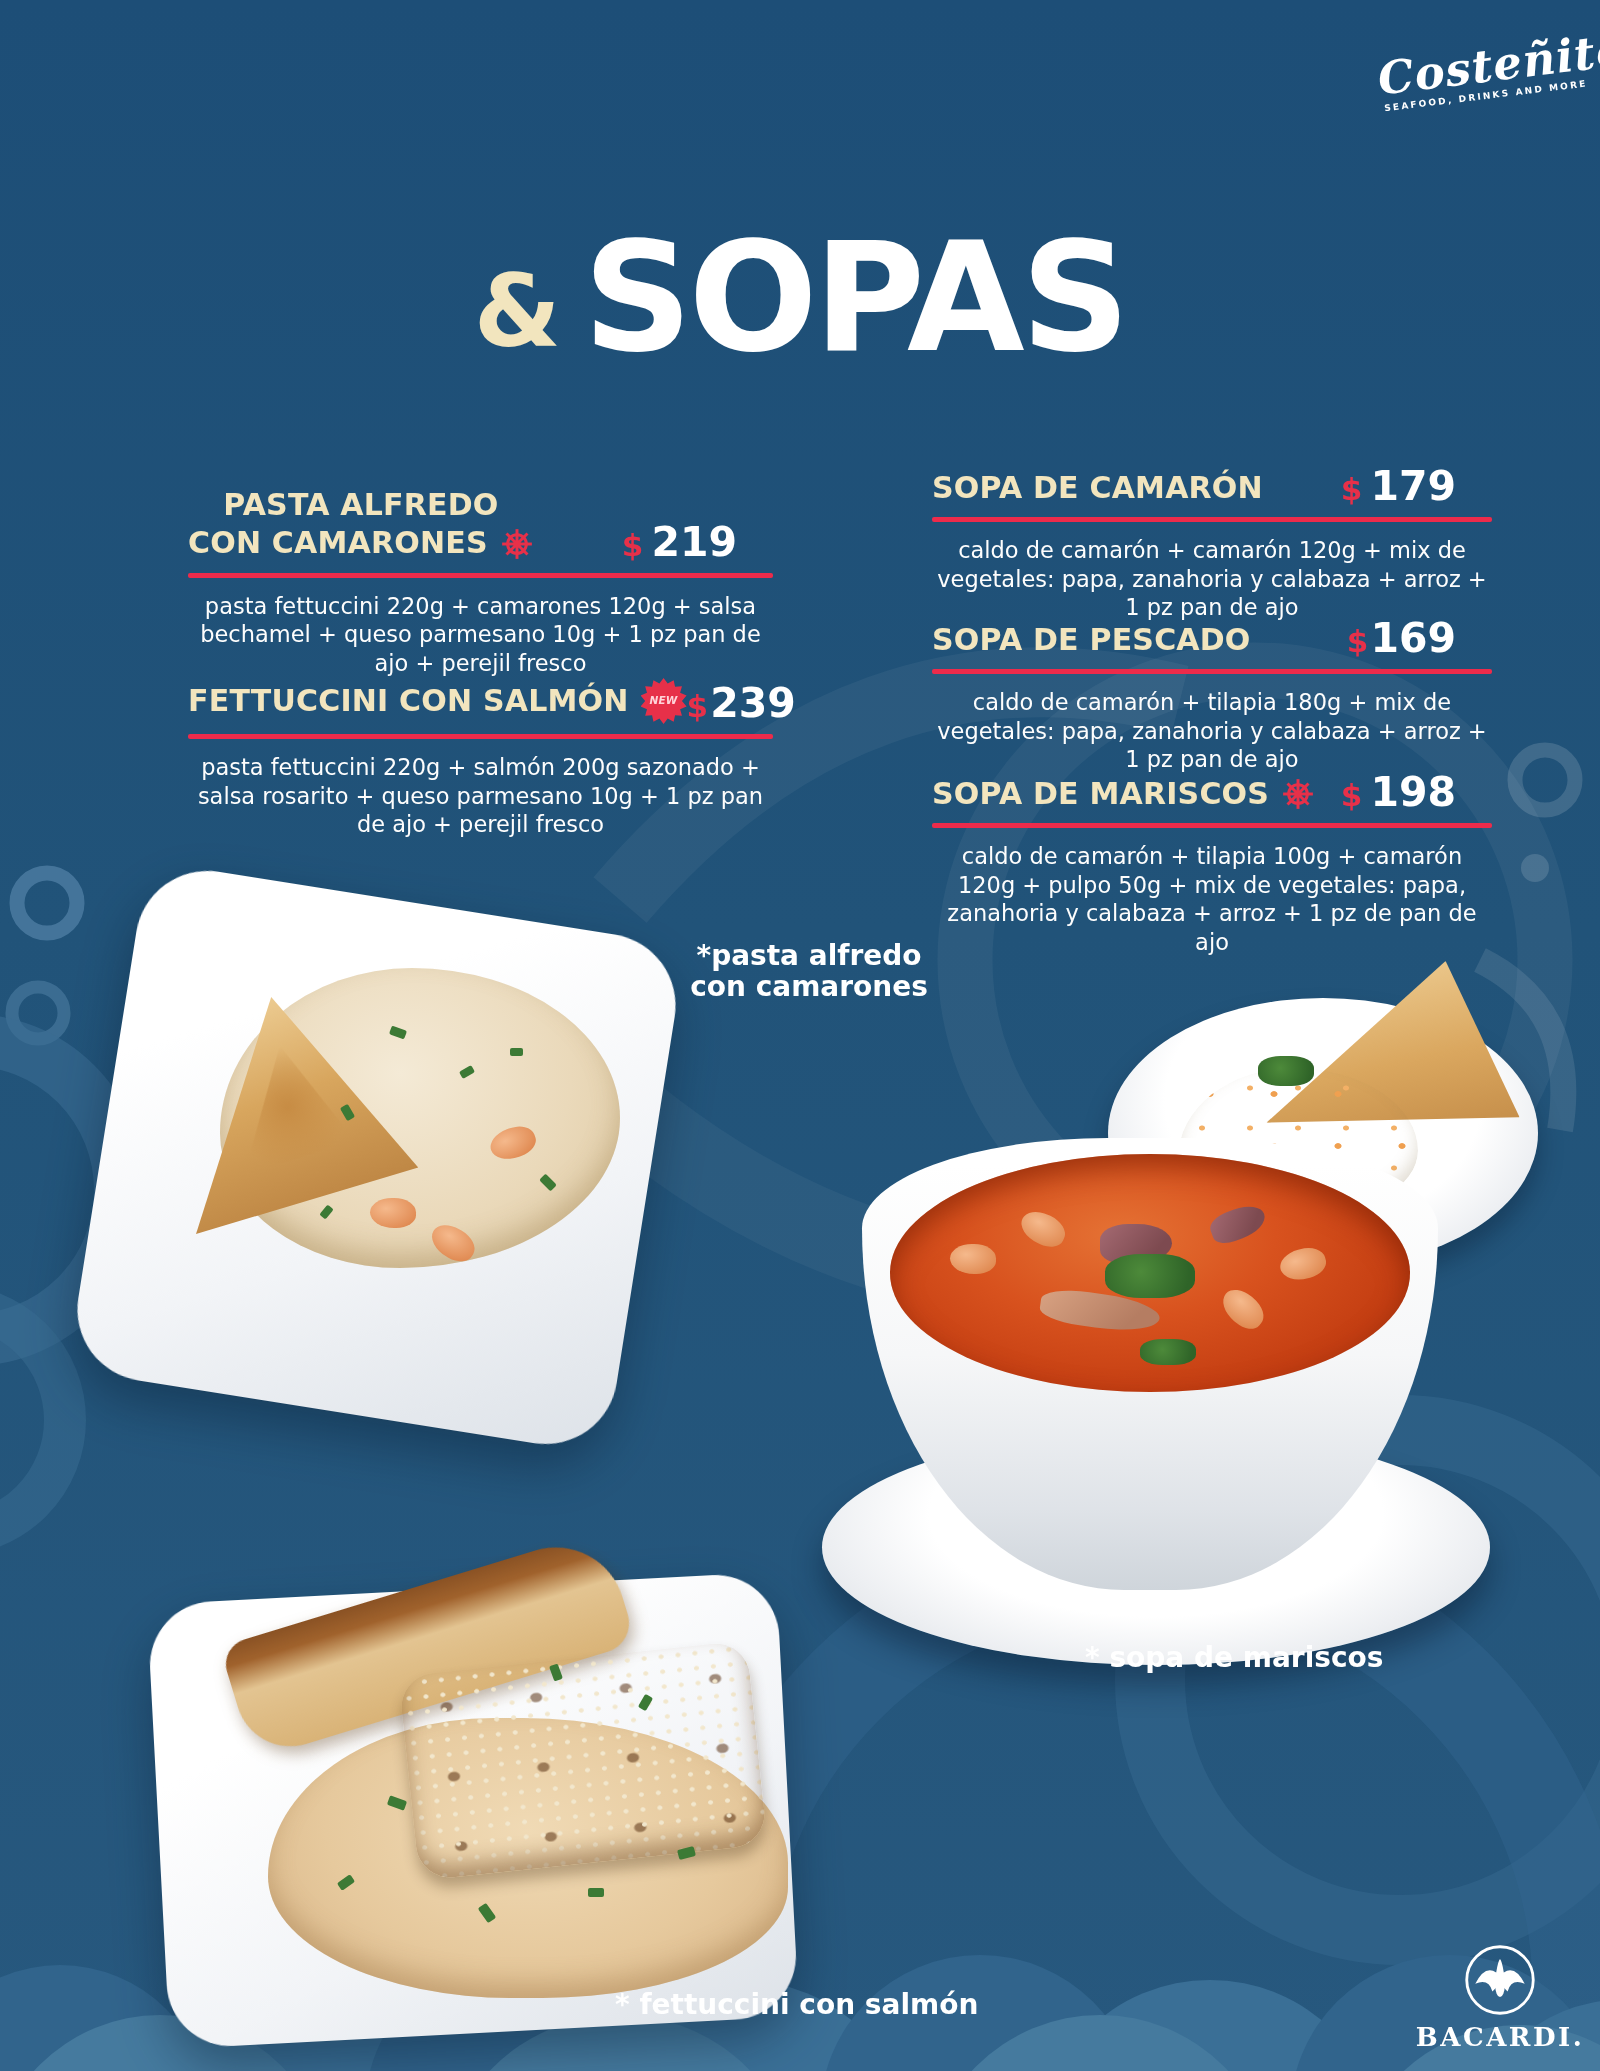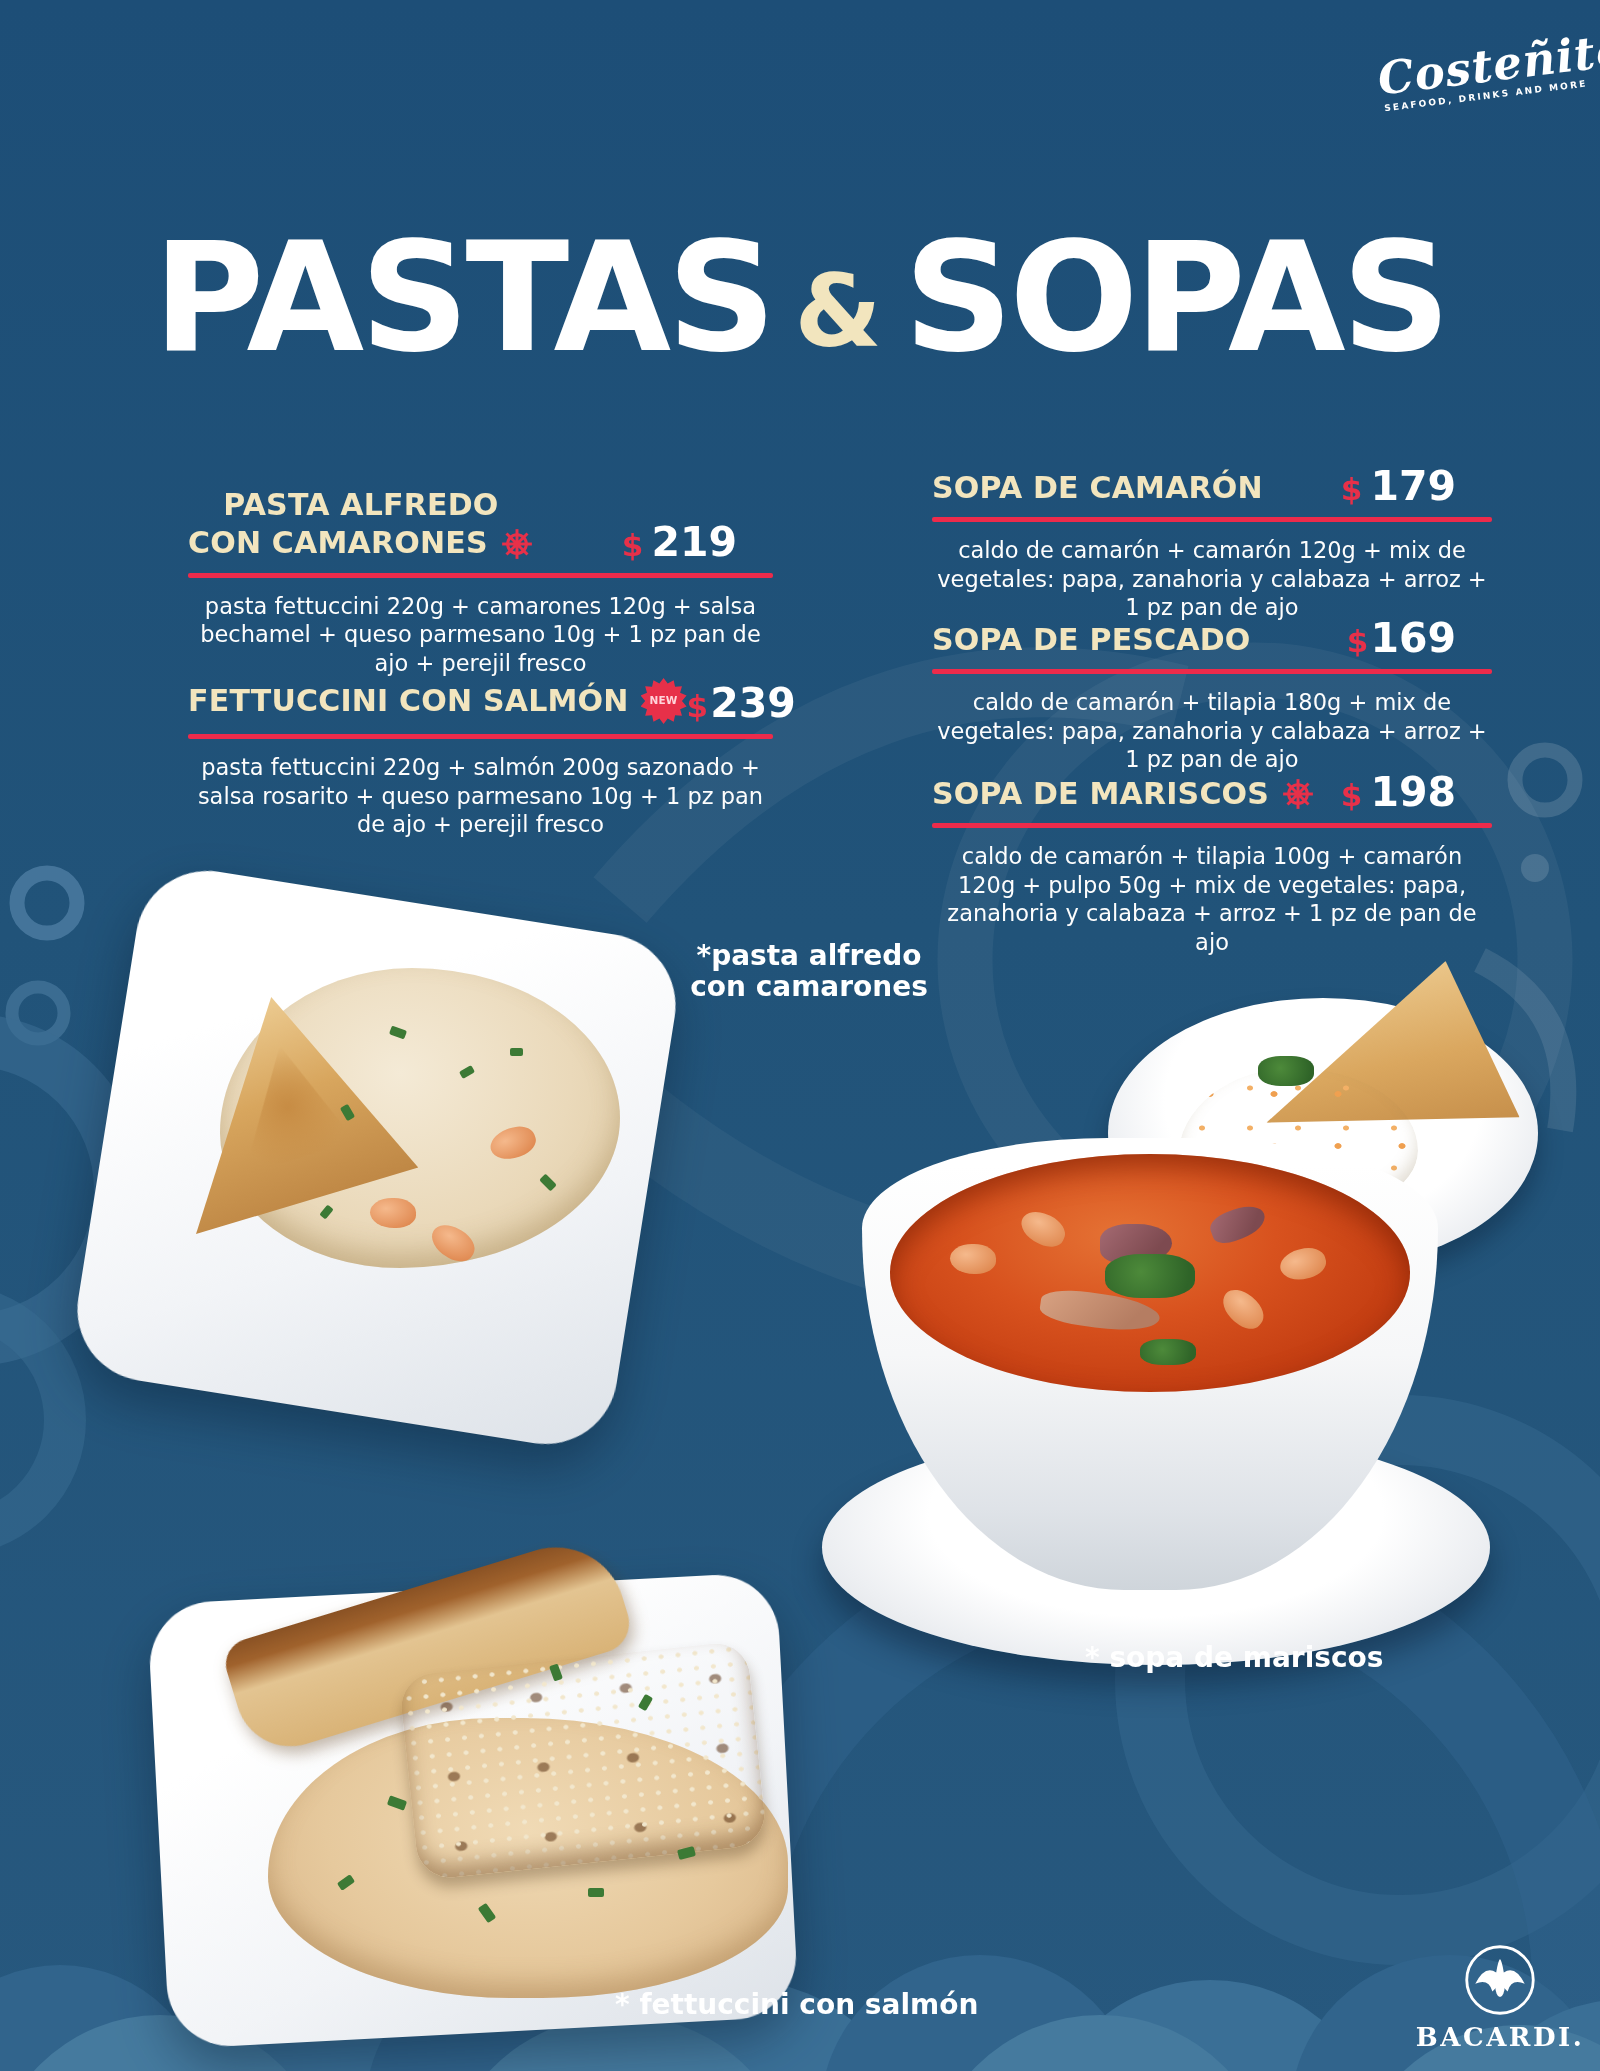--- a/index.html
+++ b/index.html
@@ -30,21 +30,21 @@
   .name-row{display:flex;align-items:center;gap:12px;}
   .price{display:flex;align-items:baseline;gap:8px;padding-right:36px;}
   .price .cur{color:#E73049;font-weight:800;font-size:31px;}
   .price .num{color:#fff;font-weight:800;font-size:41px;line-height:1;}
   .divider{height:5px;background:#ED2B4B;border-radius:2px;margin-top:10px;}
   .item-desc{margin-top:14px;font-size:22.5px;line-height:1.27;color:#fdfdfd;font-weight:400;text-align:center;}
   .wheel-icon{display:inline-block;width:34px;height:34px;}
   .new-badge{position:relative;display:inline-block;width:46px;height:46px;background:#E73049;
      clip-path:polygon(50% 0%,59% 12%,72% 5%,75% 19%,90% 18%,86% 32%,100% 38%,90% 50%,100% 62%,86% 68%,90% 82%,75% 81%,72% 95%,59% 88%,50% 100%,41% 88%,28% 95%,25% 81%,10% 82%,14% 68%,0% 62%,10% 50%,0% 38%,14% 32%,10% 18%,25% 19%,28% 5%,41% 12%);}
   .new-badge span{position:absolute;inset:0;display:flex;align-items:center;justify-content:center;
-     font-size:10.5px;font-weight:800;color:#ffd4da;}
+     font-size:10.5px;font-weight:800;color:#ffd4da;font-style:italic;}
 
   .item-pasta-alfredo{left:188px;top:486px;width:585px;}
   .item-fettuccini{left:188px;top:678px;width:585px;}
   .item-sopa-camaron{left:932px;top:466px;width:560px;}
   .item-sopa-pescado{left:932px;top:618px;width:560px;}
   .item-sopa-mariscos{left:932px;top:772px;width:560px;}
 
   
   .caption{position:absolute;z-index:5;font-weight:800;color:#fff;font-size:28px;line-height:1.1;}
   .cap-pasta{left:684px;top:941px;width:250px;text-align:center;}
@@ -165,21 +165,20 @@
     <circle cx="1100" cy="2190" r="175" fill="#457a9e"></circle>
     <circle cx="1520" cy="2195" r="170" fill="#457a9e"></circle>
   </svg>
 
   <div class="logo">
     <div class="logo-script">Costeñito</div>
     <div class="logo-tag">SEAFOOD, DRINKS AND MORE</div>
   </div>
 
   <div class="title">
-    <span class="word">PASTAS</span>
     <span class="amp">&amp;</span>
     <span class="word">SOPAS</span>
   </div>
 
   <div class="menu-item item-pasta-alfredo">
     <div class="item-head">
       <div class="item-name">
         <div>PASTA ALFREDO</div>
         <div class="name-row">
           <span>CON CAMARONES</span>

